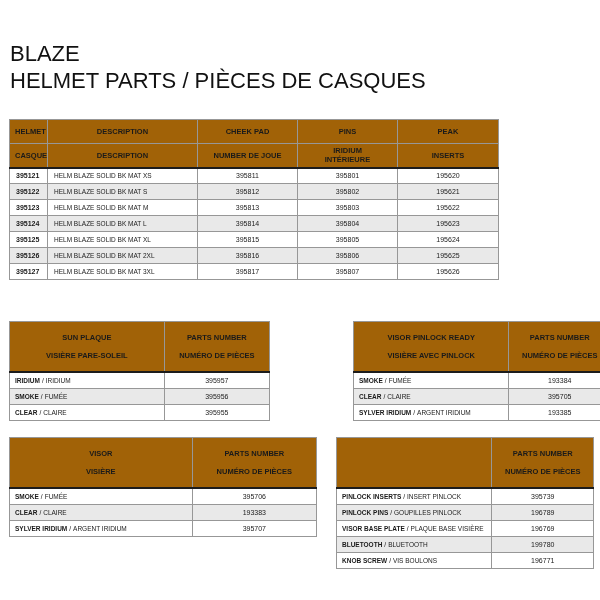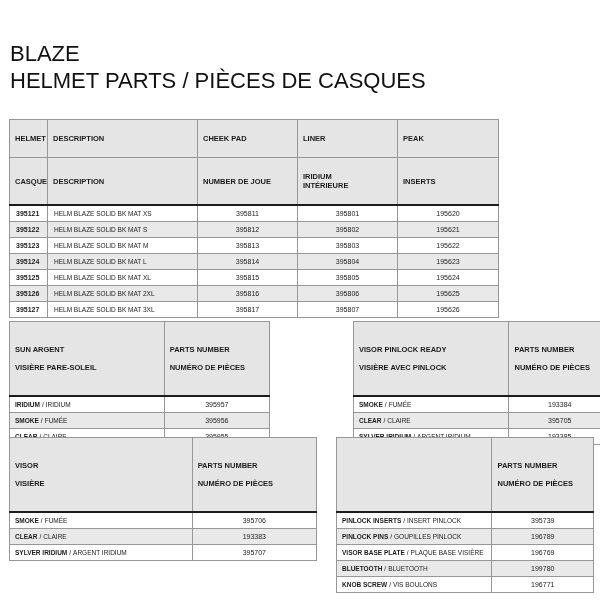--- a/index.html
+++ b/index.html
@@ -28,26 +28,26 @@
     position: absolute;
     border-collapse: collapse;
     table-layout: fixed;
   }
   th, td {
     border: 1px solid #979797;
     overflow: hidden;
     white-space: nowrap;
   }
   thead th {
-    background: #e5e5e5;
+    background: #a16207;
     font-size: 7.5px;
     font-weight: bold;
-    text-align: left;
+    text-align: center;
     vertical-align: middle;
-    padding: 14px 5px;
+    padding: 2px 5px;
     white-space: pre-line;
     line-height: 9px;
   }
   thead {
     border-bottom: 2px solid #1c1c1c;
   }
   tbody tr:nth-of-type(even) td {
     background: #e9e9e9;
   }
   
@@ -85,21 +85,21 @@
       <col style="width:150px">
       <col style="width:100px">
       <col style="width:100px">
       <col style="width:101px">
   </colgroup>
   <thead>
     <tr>
       <th>HELMET</th>
       <th>DESCRIPTION</th>
       <th>CHEEK PAD</th>
-      <th>LINER</th>
+      <th>PINS</th>
       <th>PEAK</th>
     </tr>
     <tr>
       <th>CASQUE</th>
       <th>DESCRIPTION</th>
       <th>NUMBER DE JOUE</th>
       <th>IRIDIUM
 INTÉRIEURE</th>
       <th>INSERTS</th>
     </tr>
@@ -165,21 +165,21 @@
 </table>
 
 <table id="sun-visor-table" class="sub-table">
   <colgroup>
       <col style="width:59.5%">
       <col style="width:40.5%">
     </colgroup>
   <thead>
     <tr>
       <th>
-        <span class="hdr-line">SUN ARGENT</span>
+        <span class="hdr-line">SUN PLAQUE</span>
         <span class="hdr-line">VISIÈRE PARE-SOLEIL</span>
       </th>
       <th>
         <span class="hdr-line">PARTS NUMBER</span>
         <span class="hdr-line">NUMÉRO DE PIÈCES</span>
       </th>
     </tr>
   </thead>
   <tbody>
 

